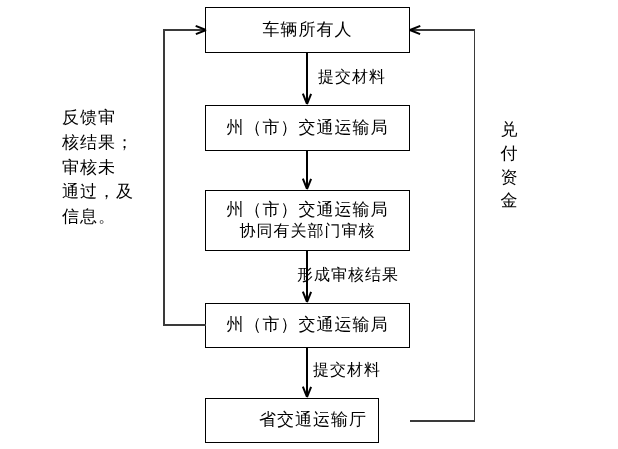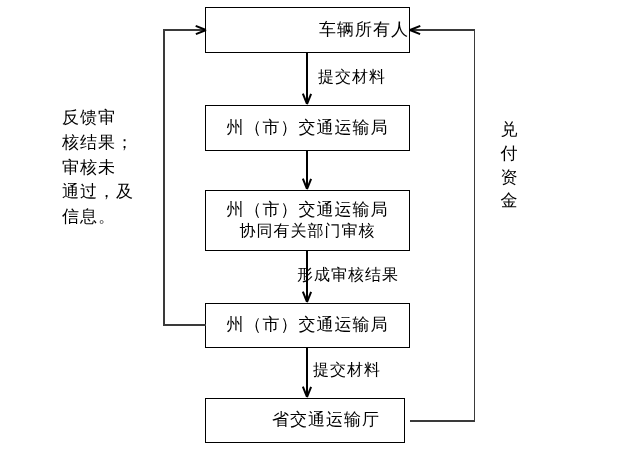--- a/index.html
+++ b/index.html
@@ -107,38 +107,38 @@
     text-align: center;
     width: 22px;
   }
   .vtext-single span { display: block; }
 </style>
 </head>
 <body>
 
 <div id="canvas">
 
-  <div class="node" style="left:205px; top:7px; width:205px; height:46px;align-items:flex-end;">
+  <div class="node" style="left:205px; top:7px; width:205px; height:46px;">
     <span class="line1">车辆所有人</span>
   </div>
 
   <div class="node" style="left:205px; top:105px; width:205px; height:46px;">
     <span class="line1">州（市）交通运输局</span>
   </div>
 
   <div class="node" style="left:205px; top:190px; width:205px; height:61px;">
     <span class="line1">州（市）交通运输局</span>
     <span class="line2">协同有关部门审核</span>
   </div>
 
   <div class="node" style="left:205px; top:303px; width:205px; height:45px;">
     <span class="line1">州（市）交通运输局</span>
   </div>
 
-  <div class="node" style="left:205px; top:398px; width:200px; height:45px;padding-left:42px;">
+  <div class="node" style="left:205px; top:398px; width:174px; height:45px;padding-left:42px;">
     <span class="line1">省交通运输厅</span>
   </div>
 
   <div class="vline dark" style="left:306px; top:53px; height:50px;"></div>
   <div class="arrow arrow-down" style="left:306.8px; top:104px;"></div>
 
   <div class="vline dark" style="left:306px; top:151px; height:37px;"></div>
   <div class="arrow arrow-down" style="left:306.8px; top:189px;"></div>
 
   <div class="vline dark" style="left:306px; top:251px; height:50px;"></div>

